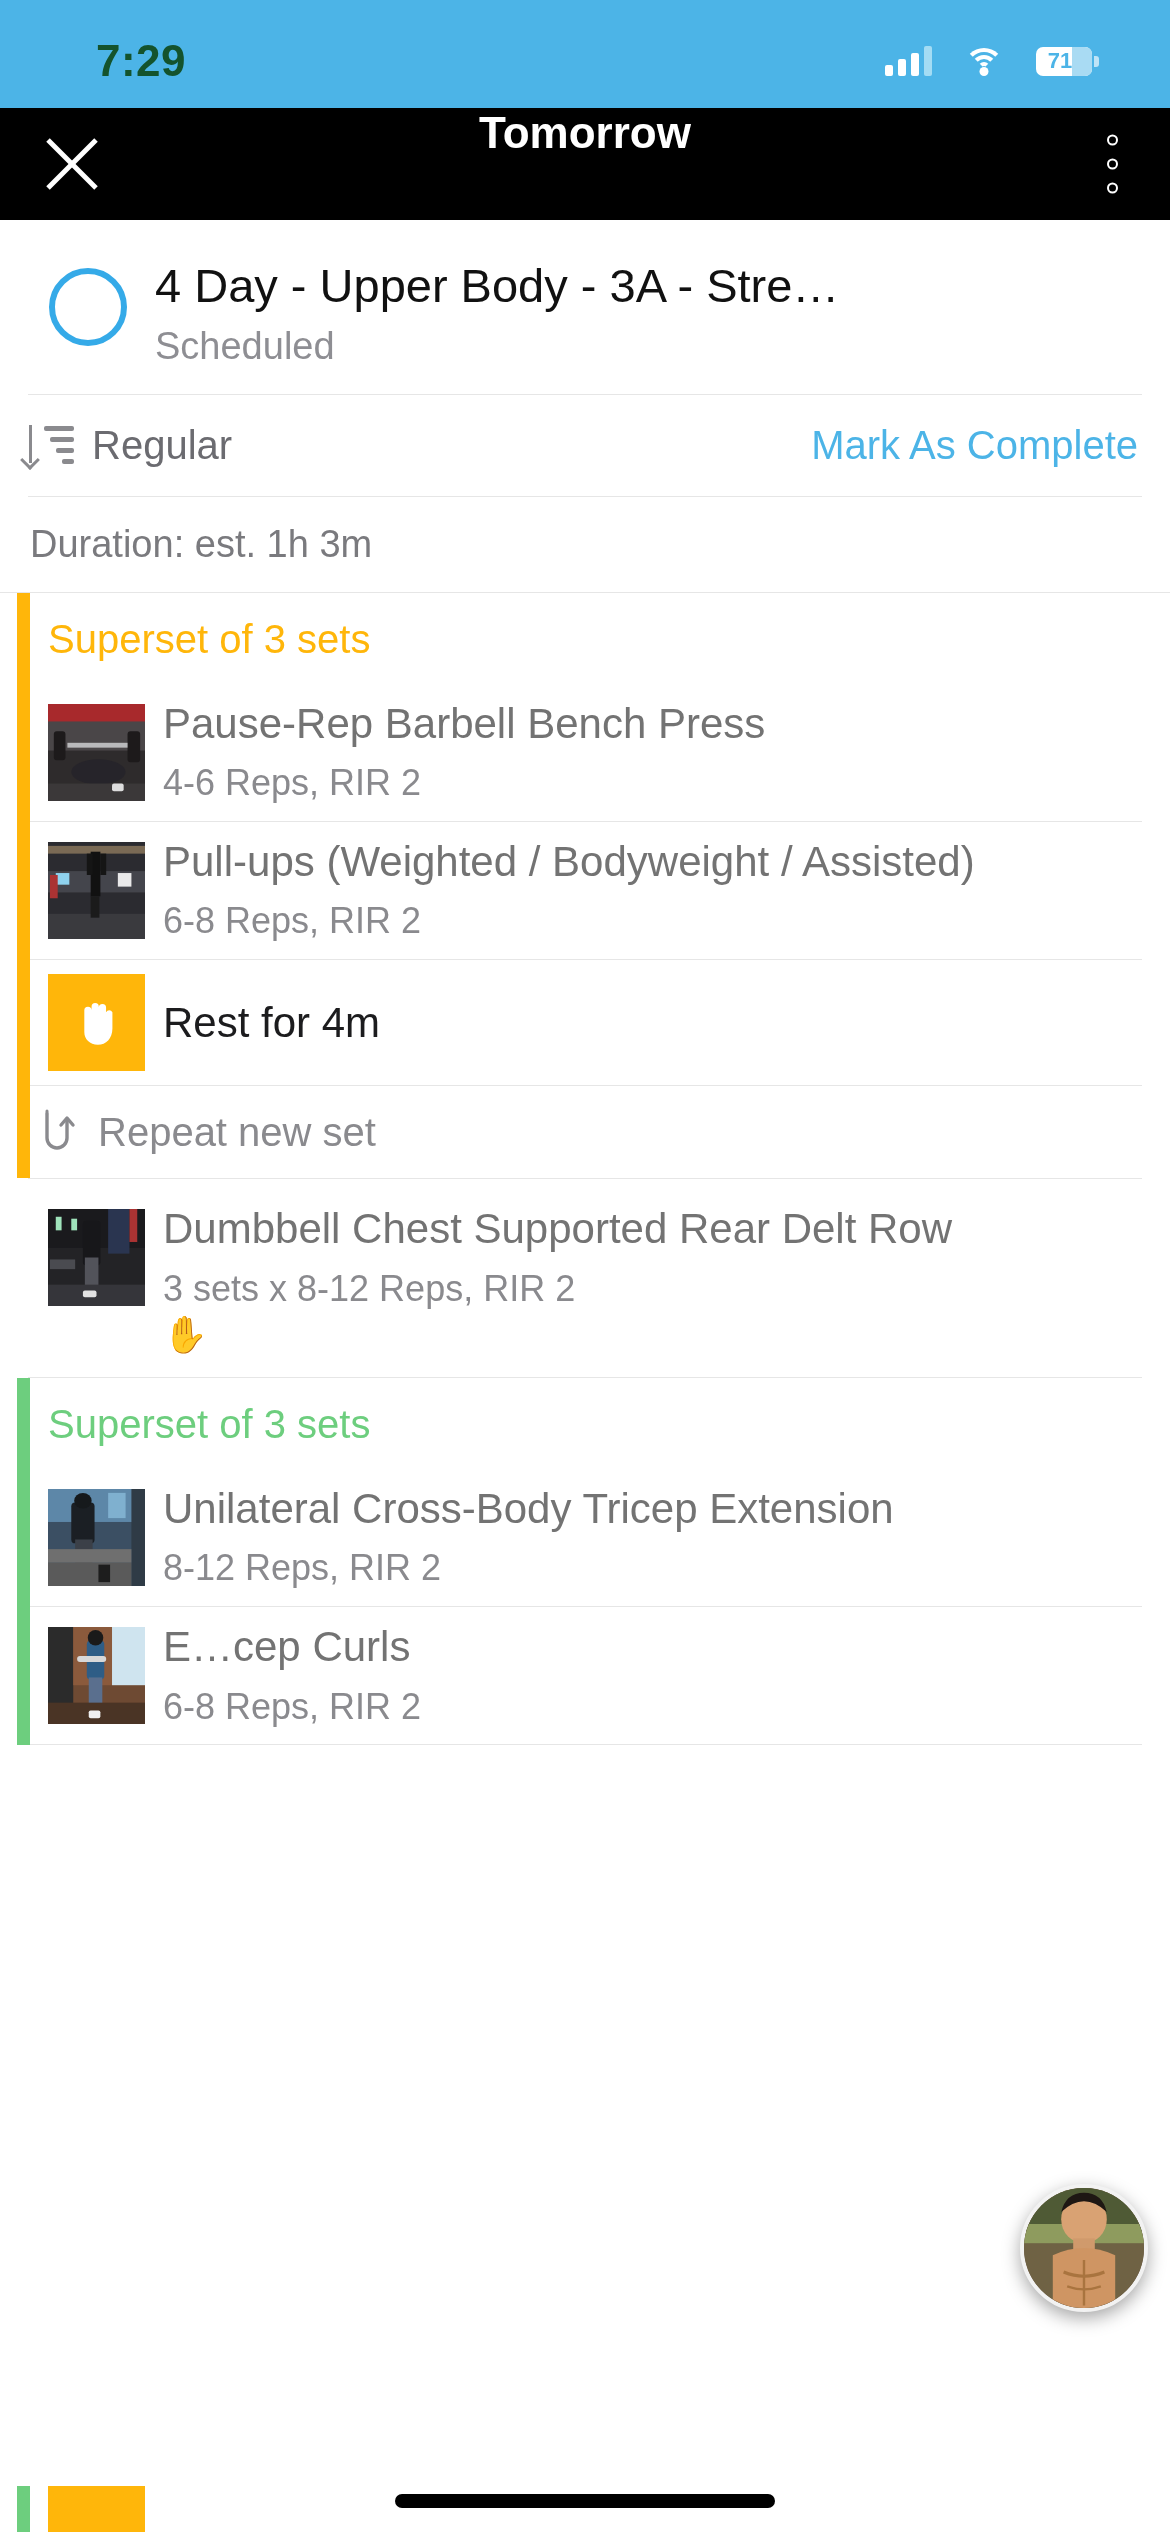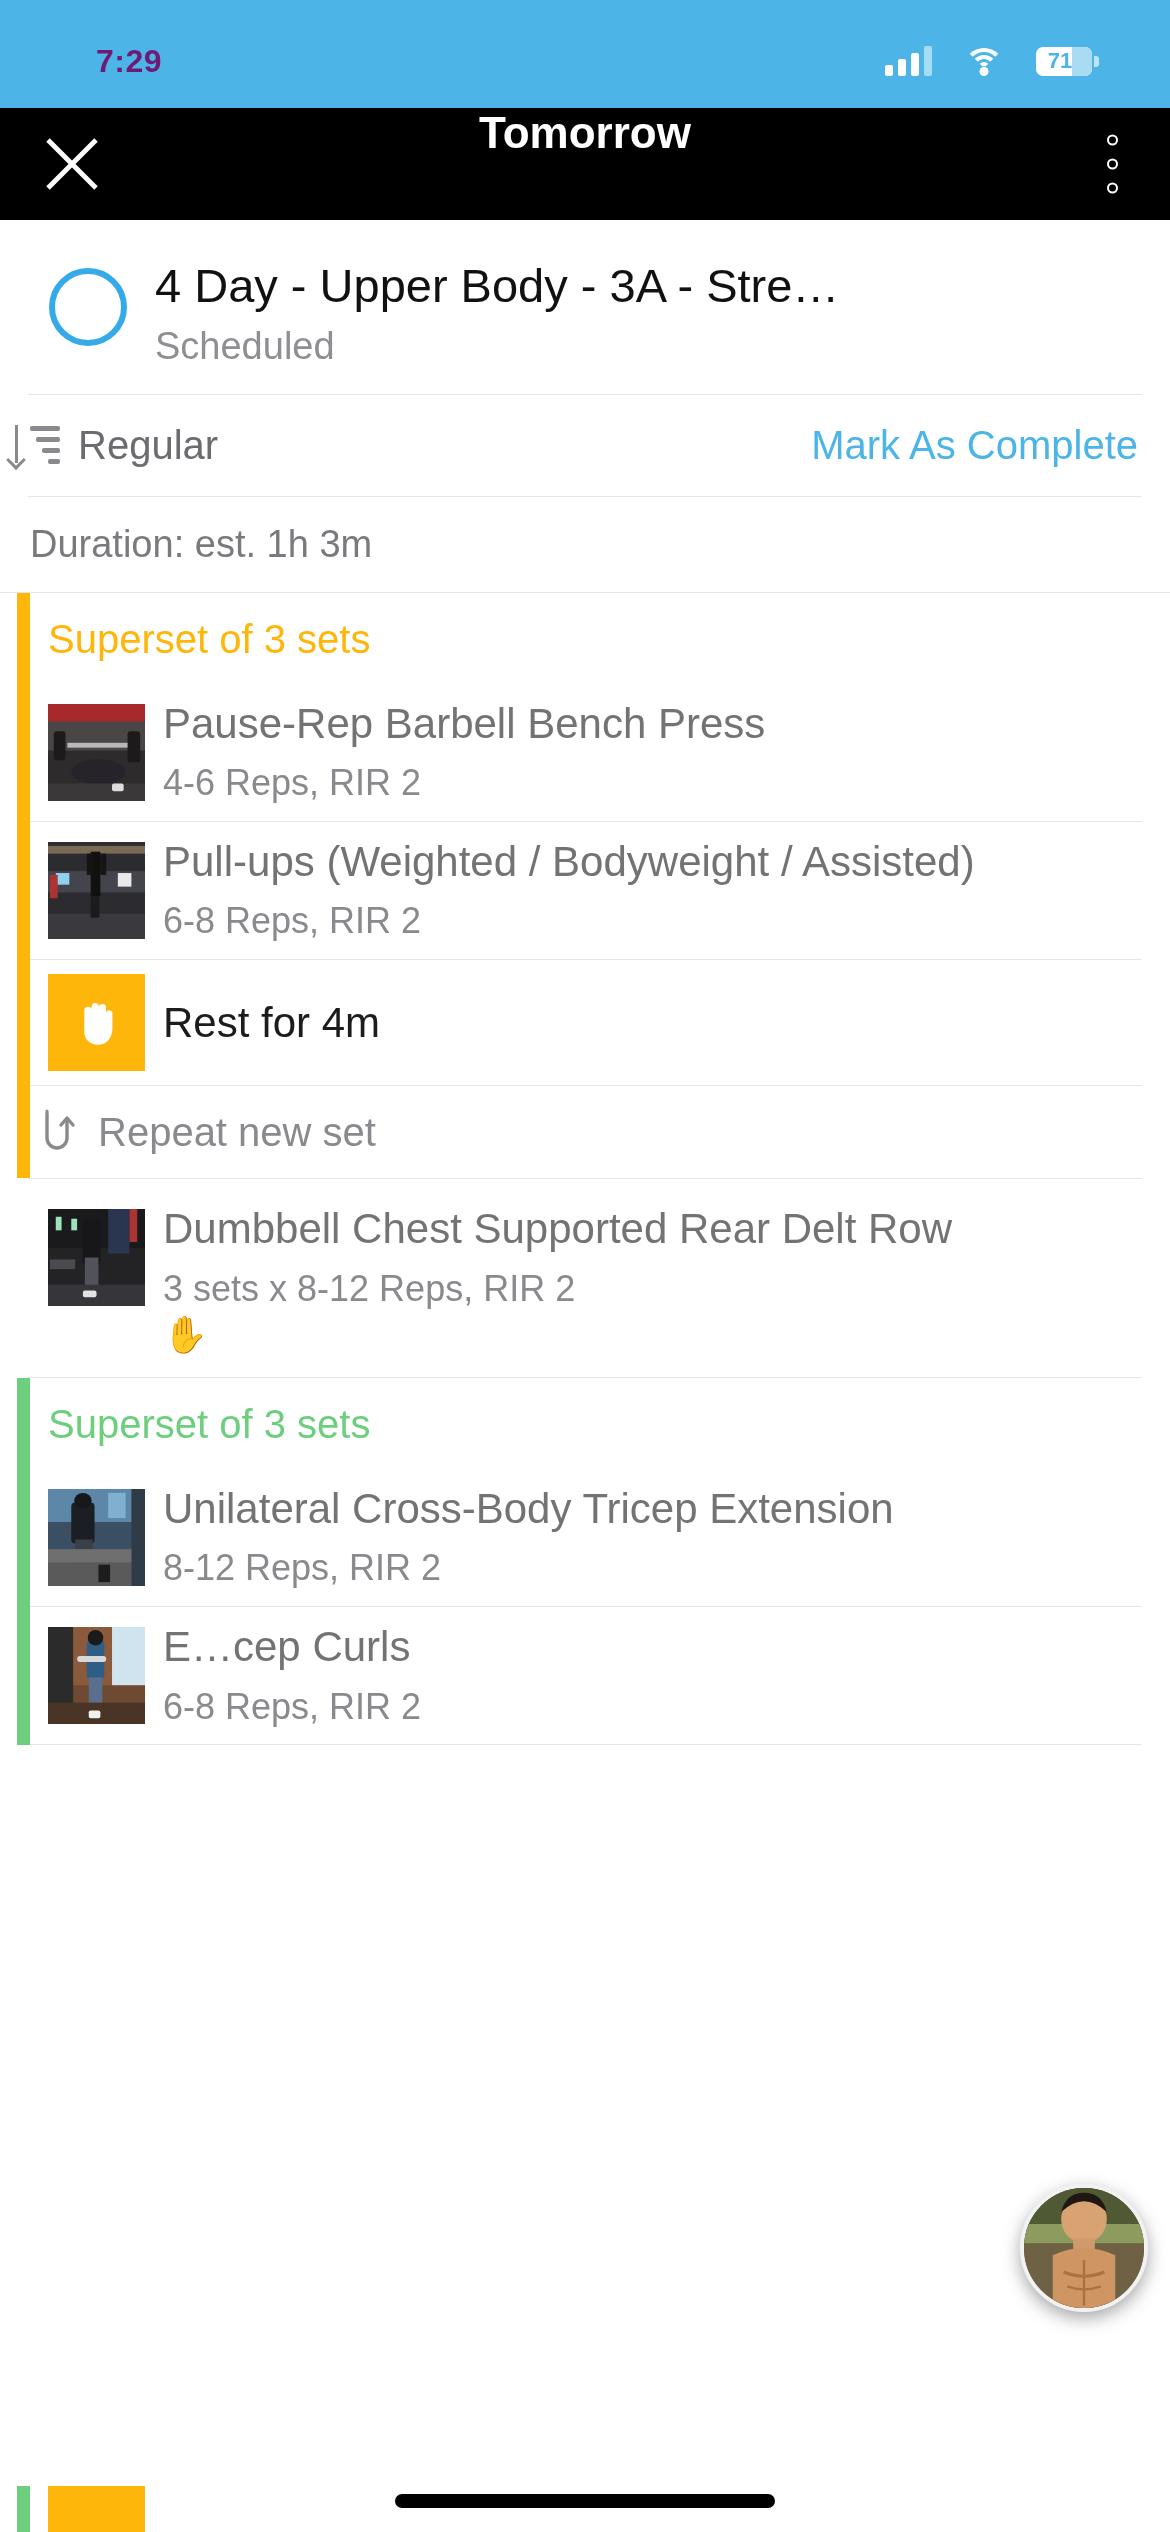--- a/index.html
+++ b/index.html
@@ -13,21 +13,21 @@
   }
   .phone{ width:1170px; height:2532px; position:relative; background:#fff; overflow:hidden; }
 
   
   .statusbar{
     height:108px; background:#4cb4e7; position:relative;
     display:flex; align-items:center; justify-content:space-between;
     padding:0 58px 0 0;
   }
   .sb-time{
-    color:#701a75; font-size:32px; font-weight:700; letter-spacing:.5px;
+    color:#14532d; font-size:44px; font-weight:700; letter-spacing:.5px;
     margin-left:96px; margin-top:14px;
   }
   .sb-right{ display:flex; align-items:center; gap:32px; margin-top:14px; margin-right:20px; }
   .cell-bars{ display:flex; align-items:flex-end; gap:5px; height:30px; }
   .cell-bars i{ display:block; width:8px; background:#fff; border-radius:2px; }
   .cell-bars i:nth-child(1){ height:11px; }
   .cell-bars i:nth-child(2){ height:17px; }
   .cell-bars i:nth-child(3){ height:23px; }
   .cell-bars i:nth-child(4){ height:30px; background:#a3dcf4; }
   .wifi{ width:40px; height:30px; position:relative; }
@@ -70,21 +70,21 @@
   .wk-head{ display:flex; align-items:flex-start; padding:40px 30px 26px 30px; }
   .wk-circle{ width:78px; height:78px; border-radius:50%; border:6px solid #35aae8;
               flex:0 0 auto; margin-top:8px; margin-left:19px; }
   .wk-textcol{ margin-left:28px; flex:1 1 auto; min-width:0; }
   .wk-title{ font-size:47px; color:#111; font-weight:400; white-space:nowrap;
              overflow:hidden; text-overflow:ellipsis; line-height:1.12; }
   .wk-sub{ font-size:38px; color:#8e8e93; margin-top:12px; }
 
   
   .reg-row{ display:flex; align-items:center; justify-content:space-between;
-            padding:28px 32px 28px 14px;gap:12px; }
+            padding:28px 32px 28px 28px;gap:12px; }
   .reg-left{ display:flex; align-items:center; }
   .sort-icon{ width:46px; height:44px; margin-right:18px; position:relative; }
   .sort-icon .ln{ position:absolute; right:0; height:5px; background:#8a8a8e; border-radius:2px; }
   .sort-icon .l1{ top:3px;  width:30px; }
   .sort-icon .l2{ top:14px; width:24px; }
   .sort-icon .l3{ top:25px; width:18px; }
   .sort-icon .l4{ top:36px; width:12px; }
   .sort-icon .arw{ position:absolute; left:1px; top:2px; width:3px; height:38px; background:#8a8a8e; }
   .sort-icon .arwh{ position:absolute; left:-5px; top:30px; width:14px; height:14px;
                     border-right:3px solid #8a8a8e; border-bottom:3px solid #8a8a8e;

